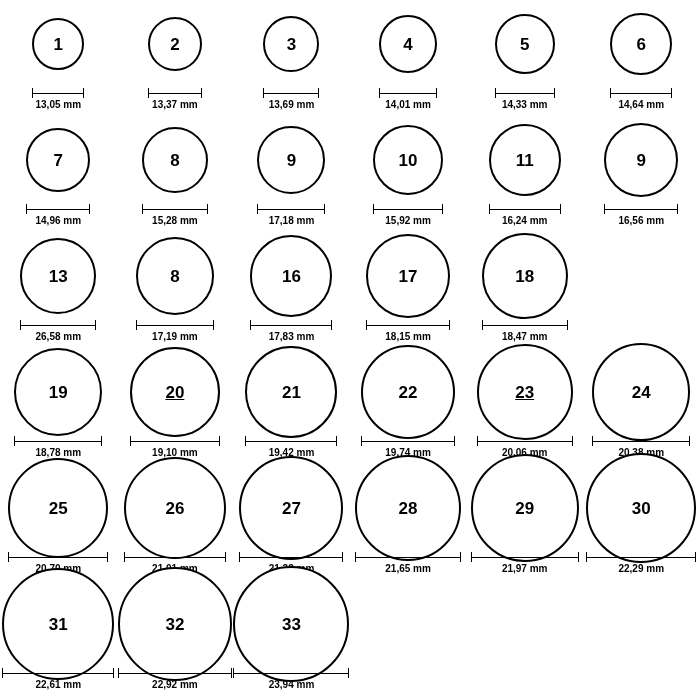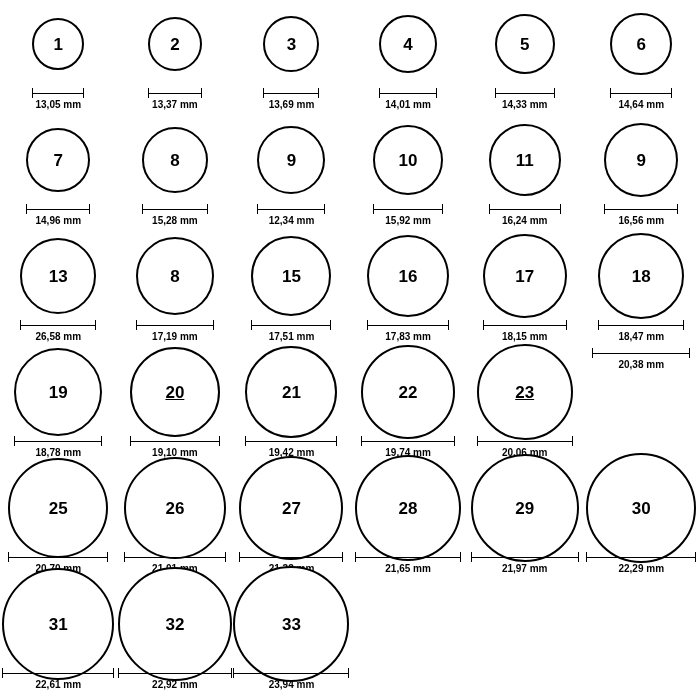--- a/index.html
+++ b/index.html
@@ -205,21 +205,21 @@
         <div class="circle-wrap">
           <div class="circle" style="width: 68px; height: 68px;">
             <span class="size-num">9</span>
           </div>
         </div>
         <div class="dim" style="width: 68px;">
           <div class="bar"></div>
           <div class="tick-l"></div>
           <div class="tick-r"></div>
         </div>
-        <div class="dim-label">12,34 mm</div>
+        <div class="dim-label">17,18 mm</div>
       </div>
       <div class="cell">
         <div class="circle-wrap">
           <div class="circle" style="width: 70px; height: 70px;">
             <span class="size-num">10</span>
           </div>
         </div>
         <div class="dim" style="width: 70px;">
           <div class="bar"></div>
           <div class="tick-l"></div>
@@ -276,33 +276,20 @@
         </div>
         <div class="dim" style="width: 78px;">
           <div class="bar"></div>
           <div class="tick-l"></div>
           <div class="tick-r"></div>
         </div>
         <div class="dim-label">17,19 mm</div>
       </div>
       <div class="cell">
         <div class="circle-wrap">
-          <div class="circle" style="width: 80px; height: 80px;">
-            <span class="size-num">15</span>
-          </div>
-        </div>
-        <div class="dim" style="width: 80px;">
-          <div class="bar"></div>
-          <div class="tick-l"></div>
-          <div class="tick-r"></div>
-        </div>
-        <div class="dim-label">17,51 mm</div>
-      </div>
-      <div class="cell">
-        <div class="circle-wrap">
           <div class="circle" style="width: 82px; height: 82px;">
             <span class="size-num">16</span>
           </div>
         </div>
         <div class="dim" style="width: 82px;">
           <div class="bar"></div>
           <div class="tick-l"></div>
           <div class="tick-r"></div>
         </div>
         <div class="dim-label">17,83 mm</div>
@@ -394,20 +381,25 @@
           </div>
         </div>
         <div class="dim" style="width: 96px;">
           <div class="bar"></div>
           <div class="tick-l"></div>
           <div class="tick-r"></div>
         </div>
         <div class="dim-label">20,06 mm</div>
       </div>
       <div class="cell">
+        <div class="circle-wrap">
+          <div class="circle" style="width: 98px; height: 98px;">
+            <span class="size-num">24</span>
+          </div>
+        </div>
         <div class="dim" style="width: 98px;">
           <div class="bar"></div>
           <div class="tick-l"></div>
           <div class="tick-r"></div>
         </div>
         <div class="dim-label">20,38 mm</div>
       </div>
     </div>
     <div class="row">
       <div class="cell">

